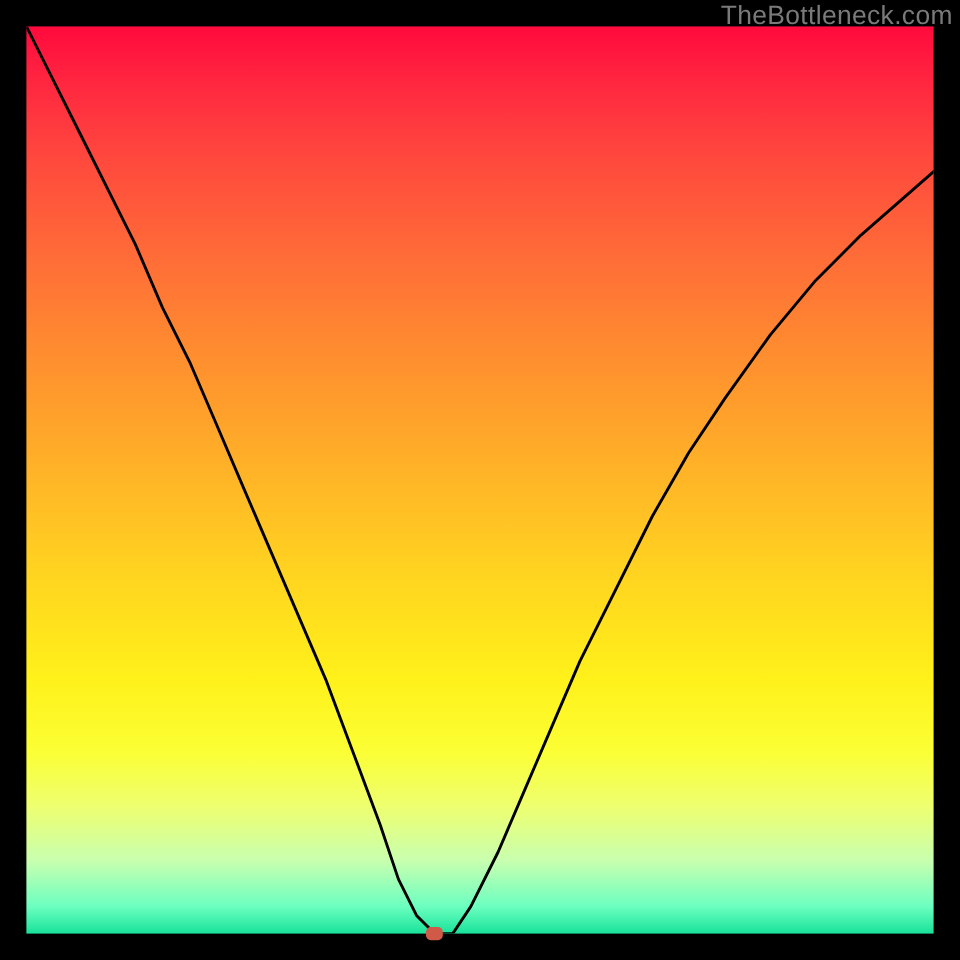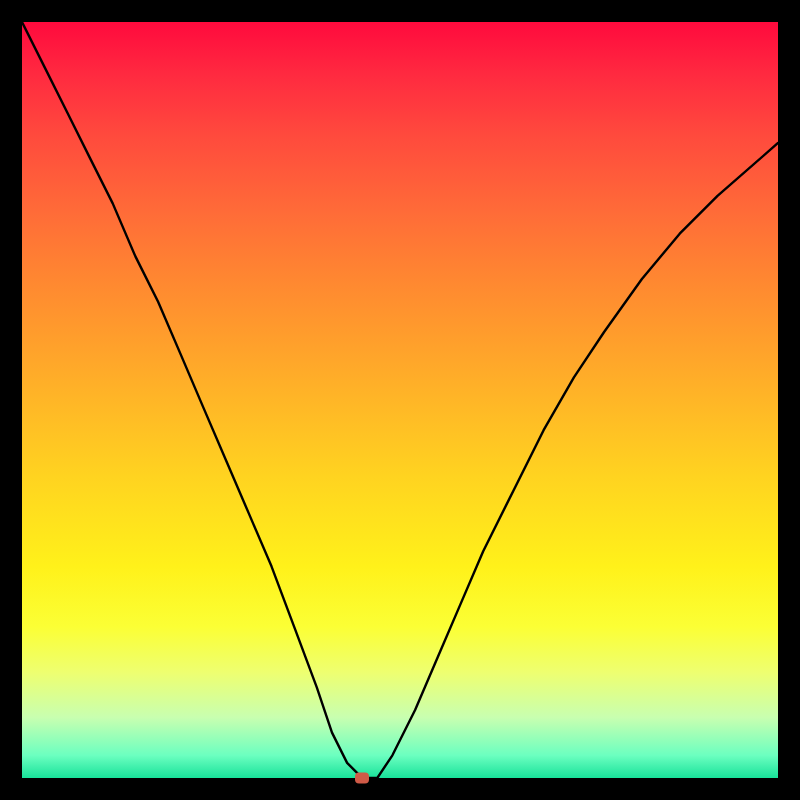--- a/index.html
+++ b/index.html
@@ -63,19 +63,20 @@
     top: 0;
     width: 756px;
     height: 756px;
     pointer-events: none;
   }
 </style>
 </head>
 <body>
 
 <div class="chart-wrap">
+  <div class="watermark">TheBottleneck.com</div>
   <div class="plot-area">
     <svg class="curve" viewBox="0 0 756 756" preserveAspectRatio="none">
       <path id="curve-path" d="M0.0 0.0 L22.7 45.4 L45.4 90.7 L68.0 136.1 L90.7 181.4 L113.4 234.4 L136.1 279.7 L158.8 332.6 L181.4 385.6 L204.1 438.5 L226.8 491.4 L249.5 544.3 L272.2 604.8 L294.8 665.3 L310.0 710.6 L325.1 740.9 L332.6 748.4 L340.2 756.0 L355.3 756.0 L370.4 733.3 L393.1 688.0 L415.8 635.0 L438.5 582.1 L461.2 529.2 L491.4 468.7 L521.6 408.2 L551.9 355.3 L582.1 310.0 L619.9 257.0 L657.7 211.7 L695.5 173.9 L756.0 121.0" stroke="#000000" stroke-width="2.4" fill="none" stroke-linejoin="round" stroke-linecap="round"></path>
     </svg>
     <div id="min-marker" class="minimum-marker" style="left: 340.2px; top: 756px; background: rgb(207, 90, 71);"></div>
   </div>
 </div>
 
 </body></html>

